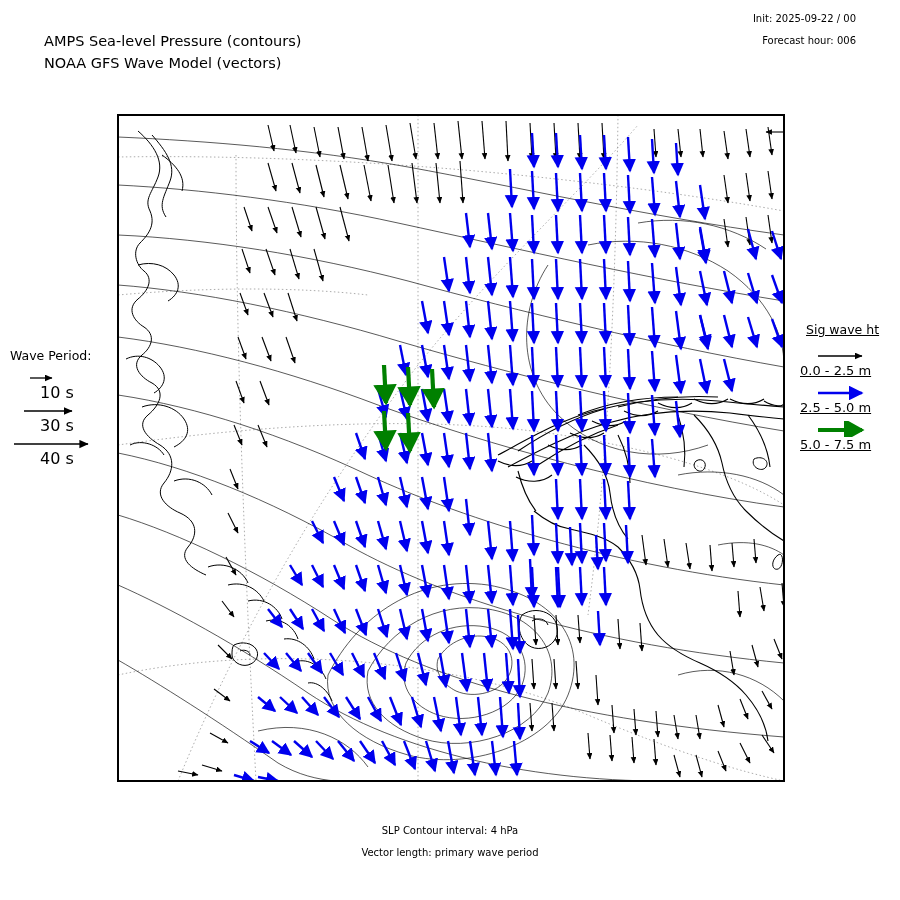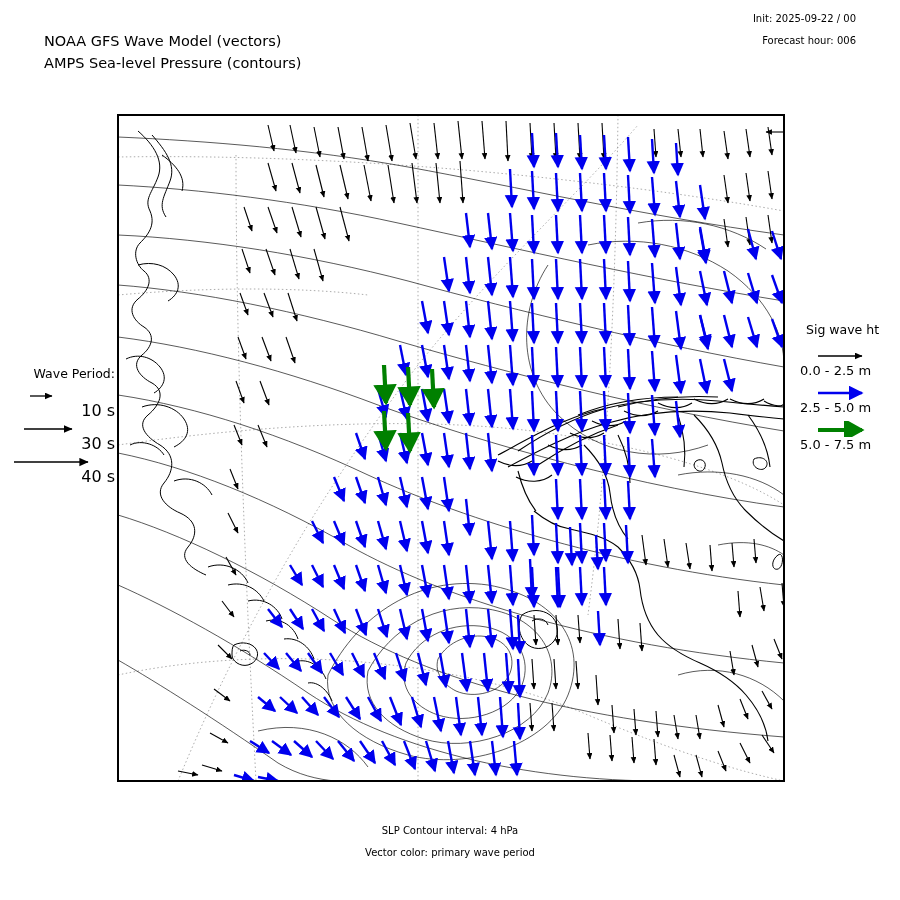--- a/index.html
+++ b/index.html
@@ -43,43 +43,43 @@
     background: #ffffff;
   }
   .map-svg {
     position: absolute;
     left: 0;
     top: 0;
   }
   .period-legend {
     position: absolute;
     left: 10px;
-    top: 366px;
+    top: 348px;
     width: 105px;
     font-size: 12.5px;
-    text-align: right;
   }
   .period-legend .pl-title {
     margin-bottom: 8px;
   }
   .period-row {
     margin-bottom: 2px;
   }
   .period-row .pl-label {
     font-size: 16px;
     margin-left: 30px;
     display: block;
     margin-top: -2px;
   }
   .wave-legend {
     position: absolute;
     left: 800px;
     top: 322px;
     width: 100px;
     font-size: 12.5px;
+    text-decoration: underline;
   }
   .wave-legend .wl-title {
     margin-bottom: 10px;
     margin-left: 6px;
   }
   .wl-row { margin-bottom: 6px; }
   .wl-label {
     font-size: 13px;
     display: block;
     margin-top: 0px;
@@ -92,22 +92,22 @@
     text-align: center;
     font-size: 10px;
     line-height: 22px;
   }
   .arrow-svg { display: block; }
 </style>
 </head>
 <body>
 
 <div class="title-left">
+  <div>AMPS Sea-level Pressure (contours)</div>
   <div>NOAA GFS Wave Model (vectors)</div>
-  <div>AMPS Sea-level Pressure (contours)</div>
 </div>
 
 <div class="title-right">
   <div>Init: 2025-09-22 / 00</div>
   <div>Forecast hour: 006</div>
 </div>
 
 <div class="map-frame">
   <svg class="map-svg" width="666" height="666" viewBox="0 0 666 666">
 
@@ -677,14 +677,14 @@
         </marker>
       </defs>
       <line x1="18" y1="9" x2="62" y2="9" stroke="#008000" stroke-width="4.2" marker-end="url(#wah3)"></line>
     </svg>
     <span class="wl-label">5.0 -  7.5 m</span>
   </div>
 </div>
 
 <div class="footer">
   <div>SLP Contour interval: 4 hPa</div>
-  <div>Vector color: primary wave period</div>
+  <div>Vector length: primary wave period</div>
 </div>
 
 </body></html>

